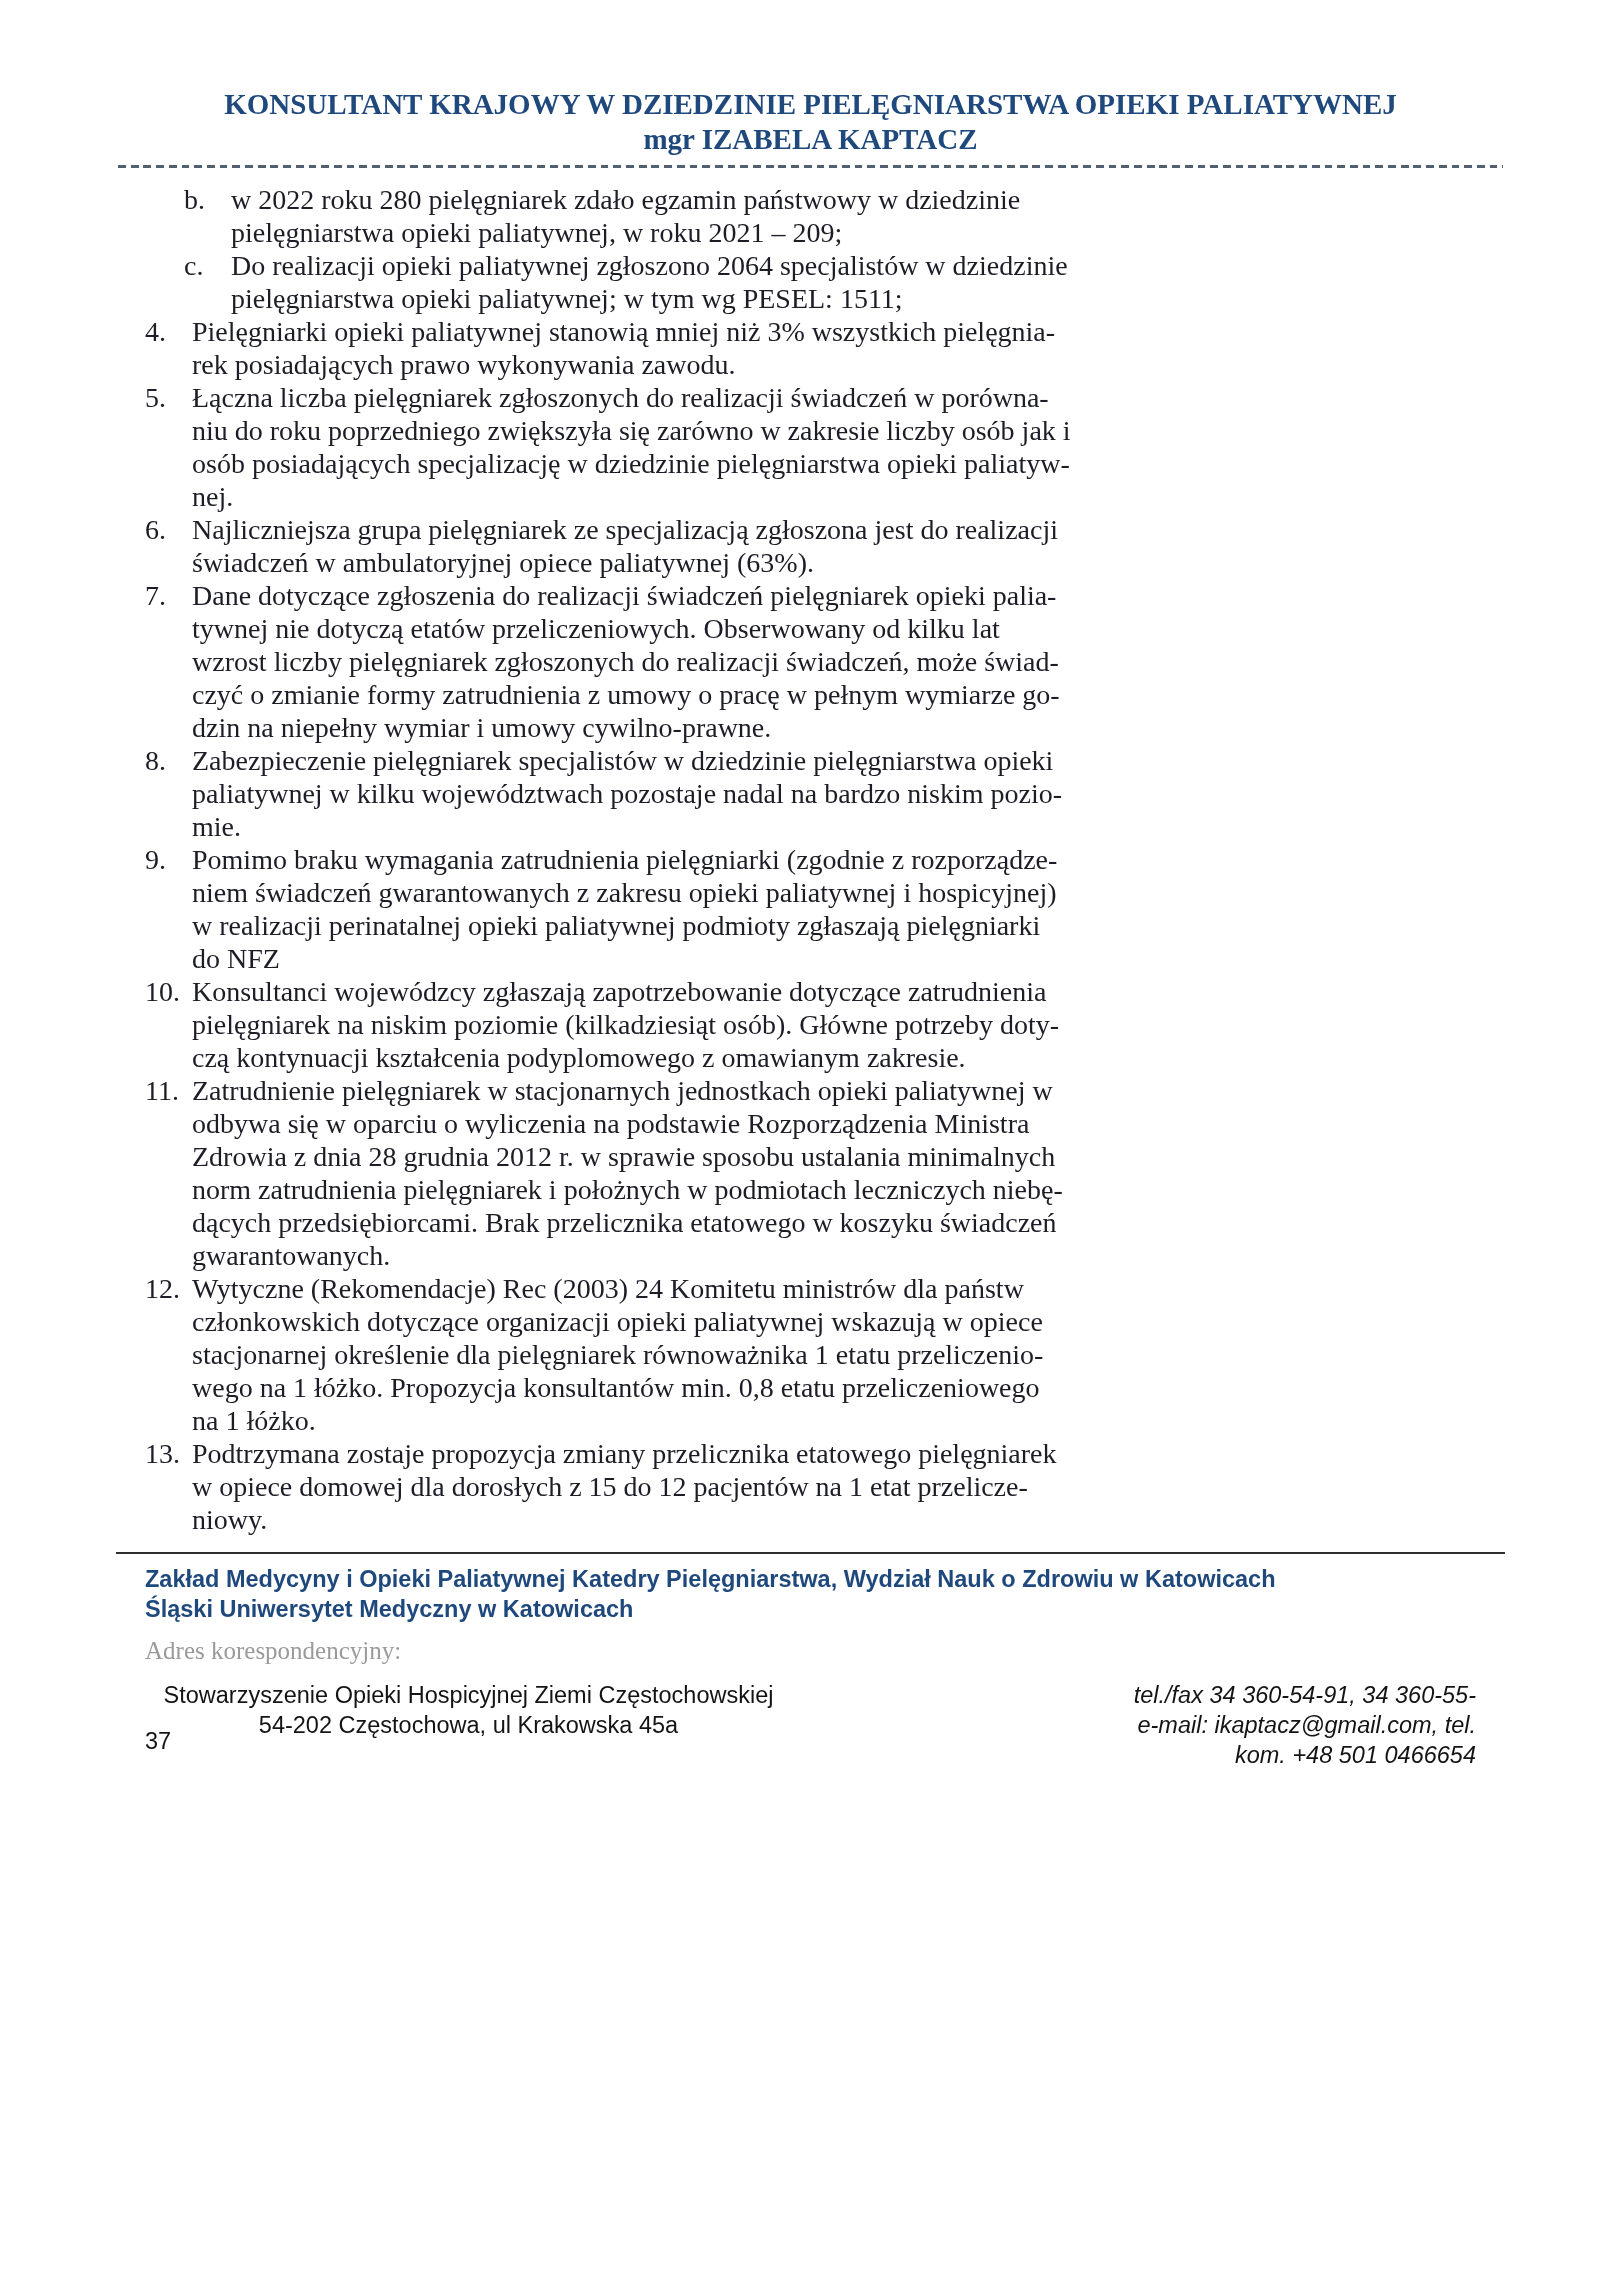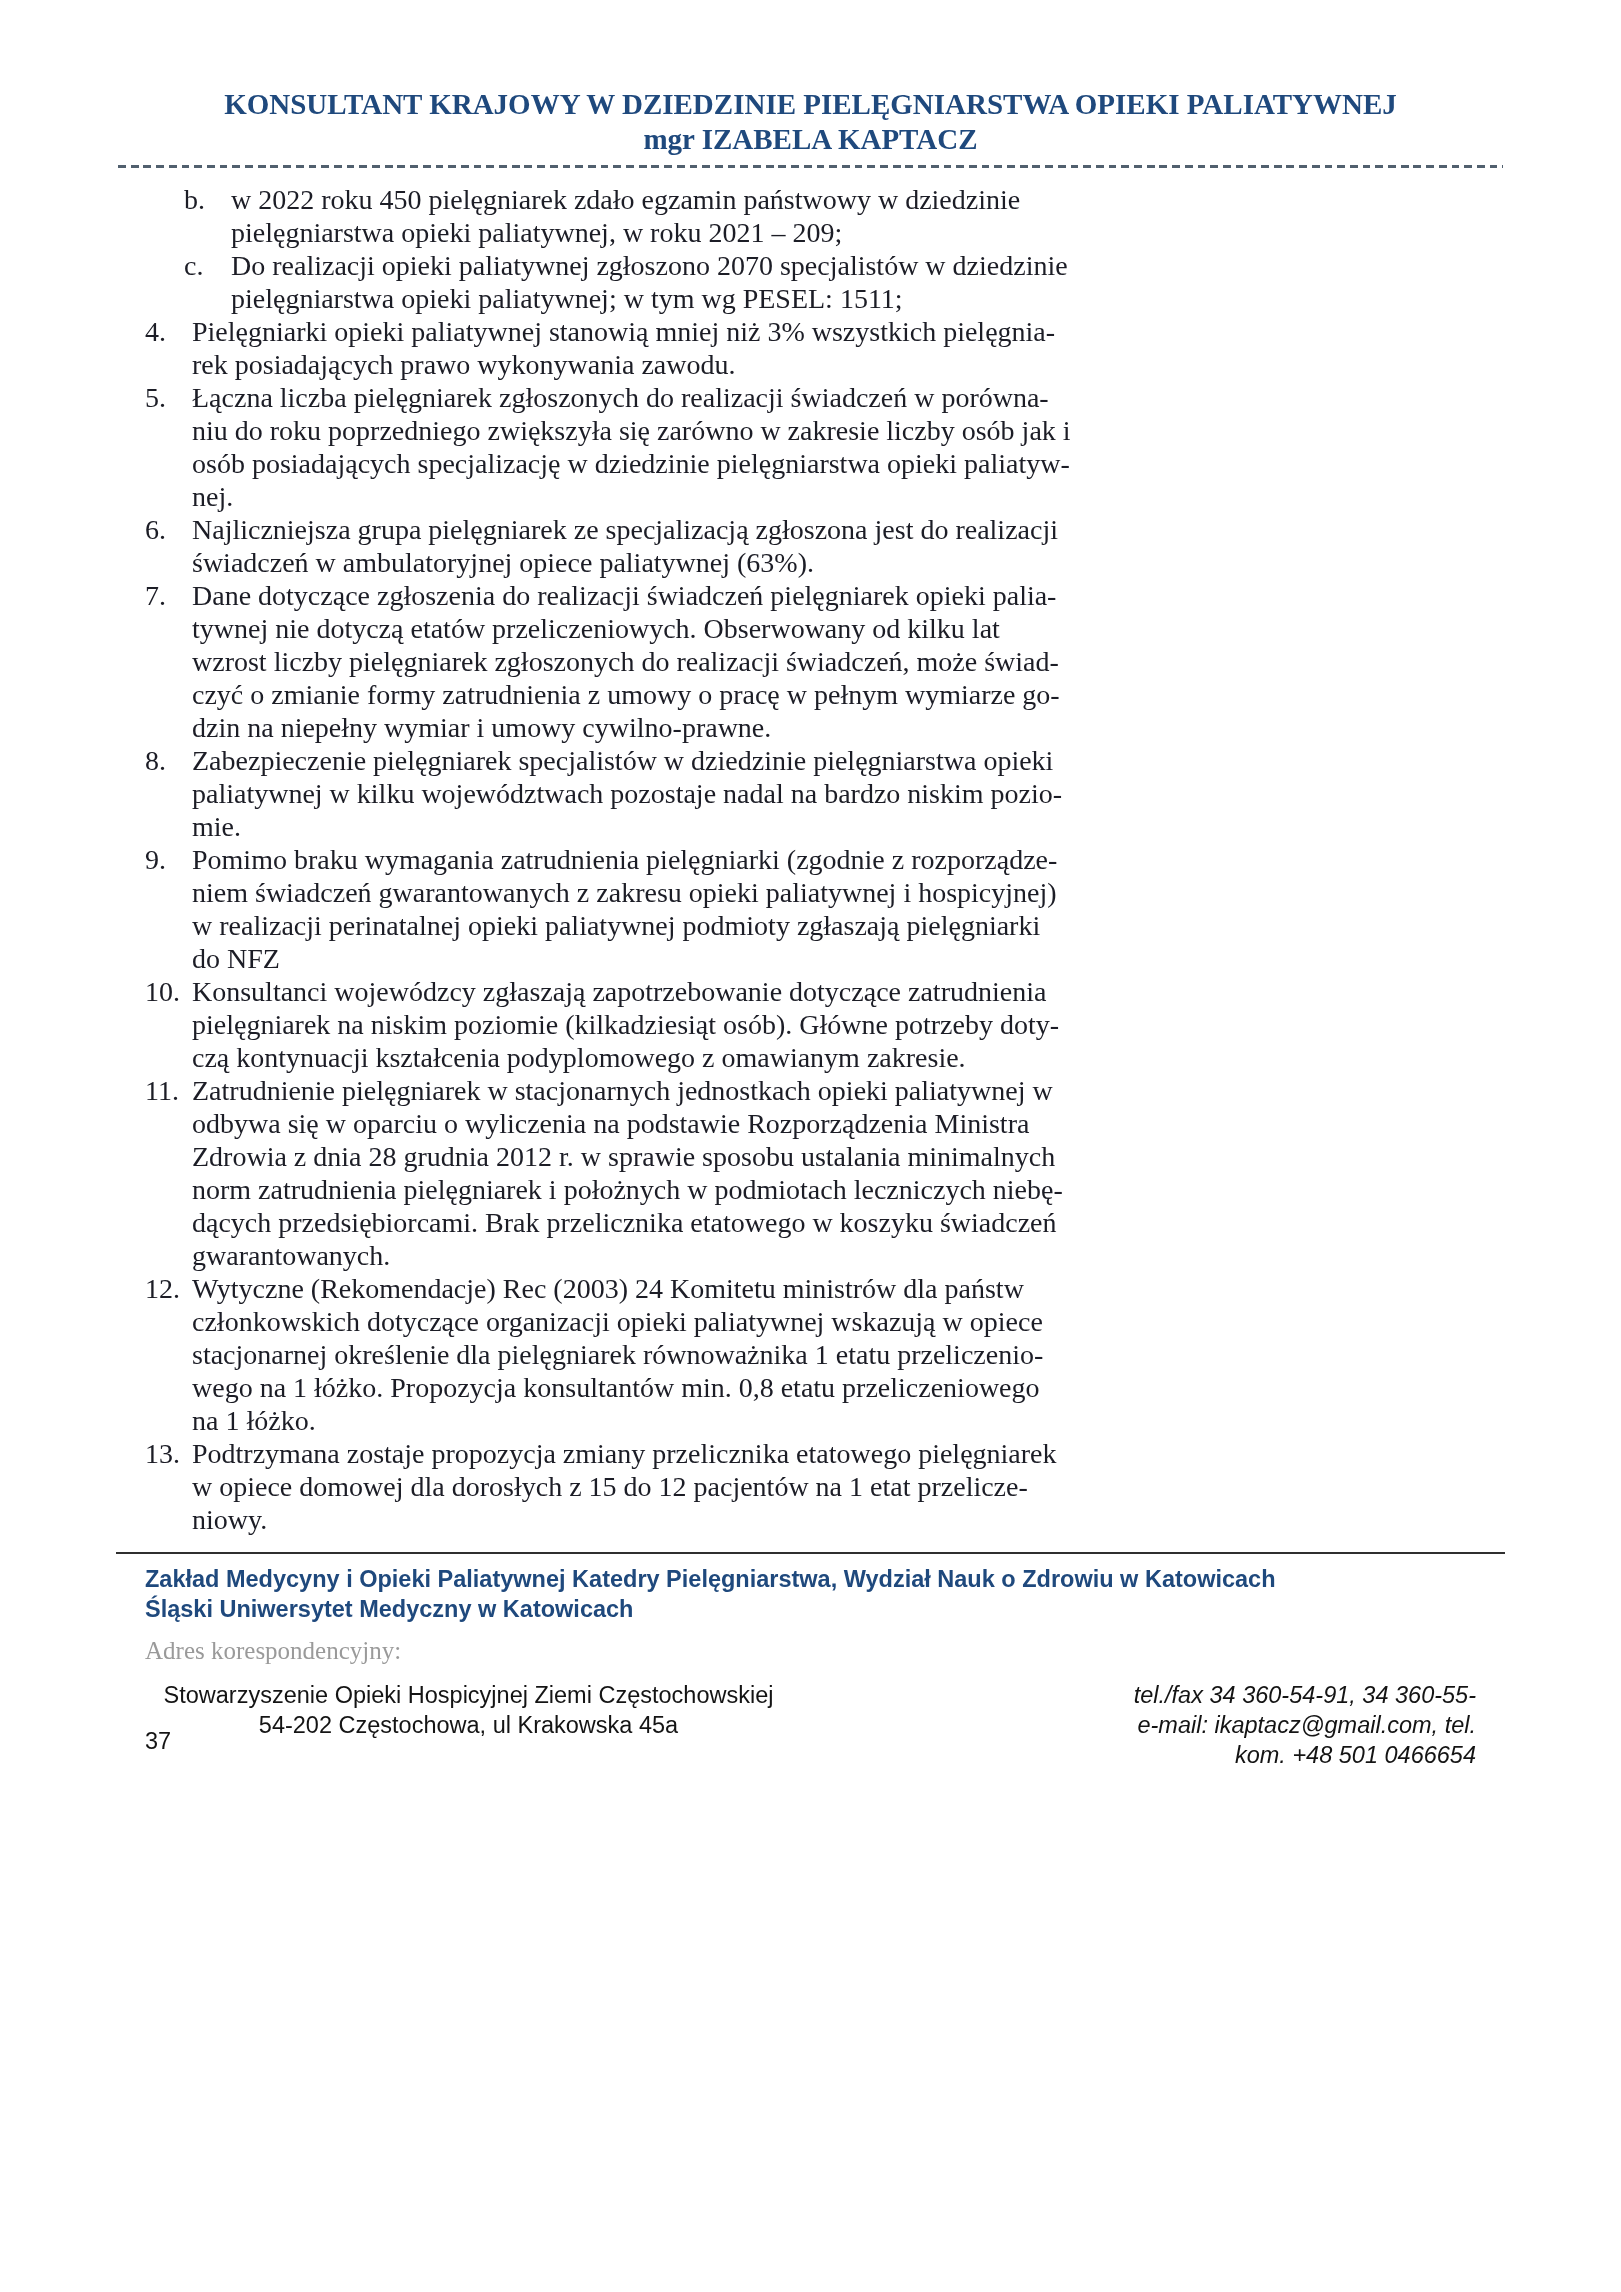--- a/index.html
+++ b/index.html
@@ -117,27 +117,27 @@
     <div class="title">KONSULTANT KRAJOWY W DZIEDZINIE PIELĘGNIARSTWA OPIEKI PALIATYWNEJ</div>
     <div class="subtitle">mgr IZABELA KAPTACZ</div>
   </div>
 
   <div class="dashed-sep"></div>
 
   <div class="content-list">
 
     <div class="item sub">
       <div class="marker">b.</div>
-      <div class="text">w 2022 roku 450 pielęgniarek zdało egzamin państwowy w dziedzinie
+      <div class="text">w 2022 roku 280 pielęgniarek zdało egzamin państwowy w dziedzinie
 pielęgniarstwa opieki paliatywnej, w roku 2021 – 209;</div>
     </div>
 
     <div class="item sub">
       <div class="marker">c.</div>
-      <div class="text">Do realizacji opieki paliatywnej zgłoszono 2070 specjalistów w dziedzinie
+      <div class="text">Do realizacji opieki paliatywnej zgłoszono 2064 specjalistów w dziedzinie
 pielęgniarstwa opieki paliatywnej; w tym wg PESEL: 1511;</div>
     </div>
 
     <div class="item">
       <div class="marker">4.</div>
       <div class="text">Pielęgniarki opieki paliatywnej stanowią mniej niż 3% wszystkich pielęgnia-
 rek posiadających prawo wykonywania zawodu.</div>
     </div>
 
     <div class="item">

